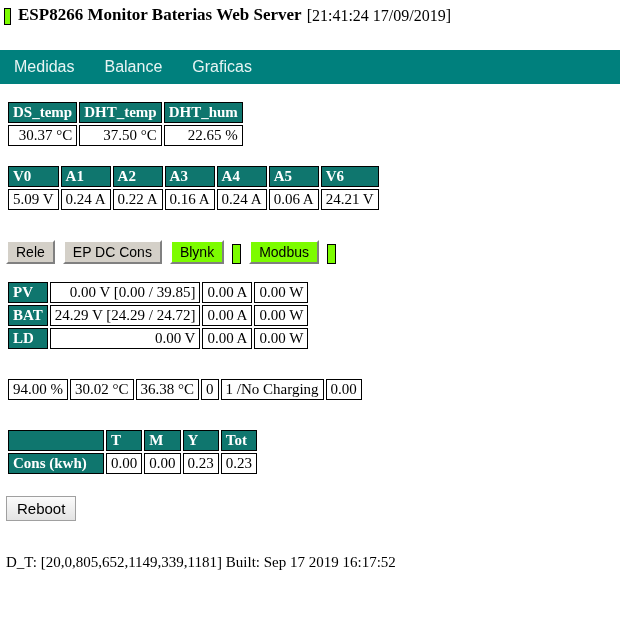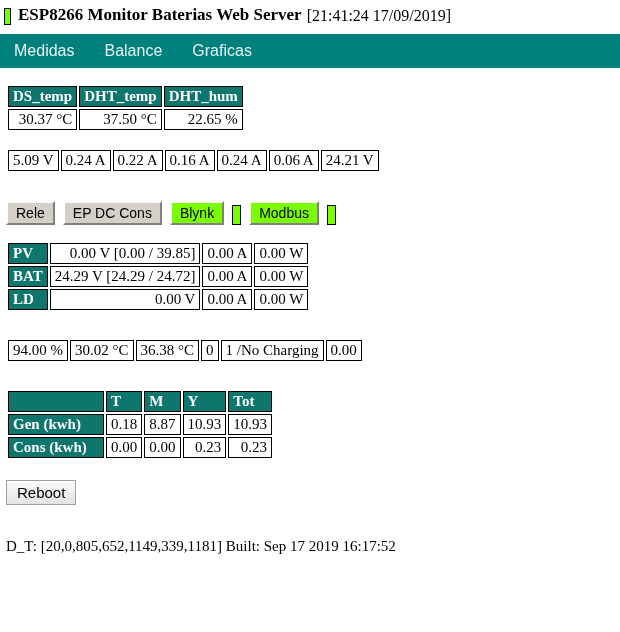--- a/index.html
+++ b/index.html
@@ -41,21 +41,21 @@
     font-weight: normal;
     font-size: 16px;
     margin-left: 5px;
     white-space: nowrap;
   }
 
   
   .navbar {
     background: #00807d;
     height: 34px;
-    margin-top: 9px;
+    margin-top: 25px;
     display: flex;
     align-items: center;
     padding-left: 14px;
     box-sizing: border-box;
   }
   .nav-item {
     color: #e8f4f4;
     font-size: 16px;
     margin-right: 30px;
     cursor: pointer;
@@ -185,20 +185,29 @@
     <td class="num">37.50 °C</td>
     <td class="num">22.65 %</td>
   </tr>
 </tbody>
   </table>
 
 <div class="block-gap-2"></div>
 
 <table class="grid">
   <tbody>
+      <tr>
+    <th>V0</th>
+    <th>A1</th>
+    <th>A2</th>
+    <th>A3</th>
+    <th>A4</th>
+    <th>A5</th>
+    <th>V6</th>
+  </tr>
   <tr>
     <td class="num">5.09 V</td>
     <td class="num">0.24 A</td>
     <td class="num">0.22 A</td>
     <td class="num">0.16 A</td>
     <td class="num">0.24 A</td>
     <td class="num">0.06 A</td>
     <td class="num">24.21 V</td>
   </tr>
 </tbody>
@@ -263,27 +272,20 @@
 <table class="grid">
   <tbody>
       <tr>
     <th class="empty-head"></th>
     <th>T</th>
     <th>M</th>
     <th>Y</th>
     <th>Tot</th>
   </tr>
   <tr>
-    <th>Gen (kwh)</th>
-    <td class="num">0.18</td>
-    <td class="num">8.87</td>
-    <td class="num">10.93</td>
-    <td class="num">10.93</td>
-  </tr>
-  <tr>
     <th>Cons (kwh)</th>
     <td class="num">0.00</td>
     <td class="num">0.00</td>
     <td class="num">0.23</td>
     <td class="num">0.23</td>
   </tr>
 </tbody>
   </table>
 
 <div class="reboot-row">

